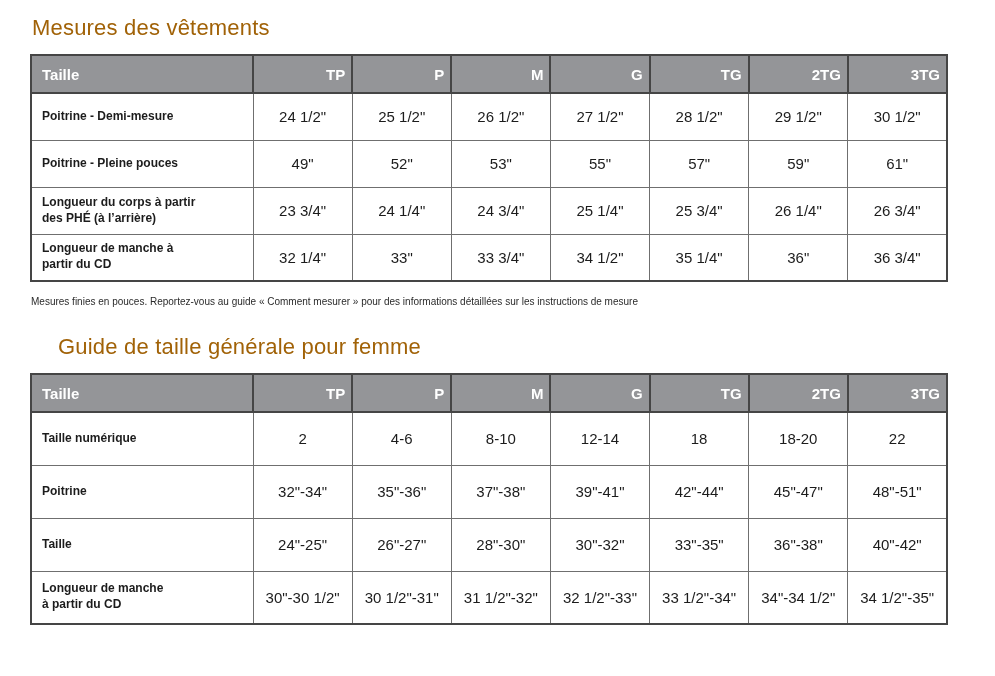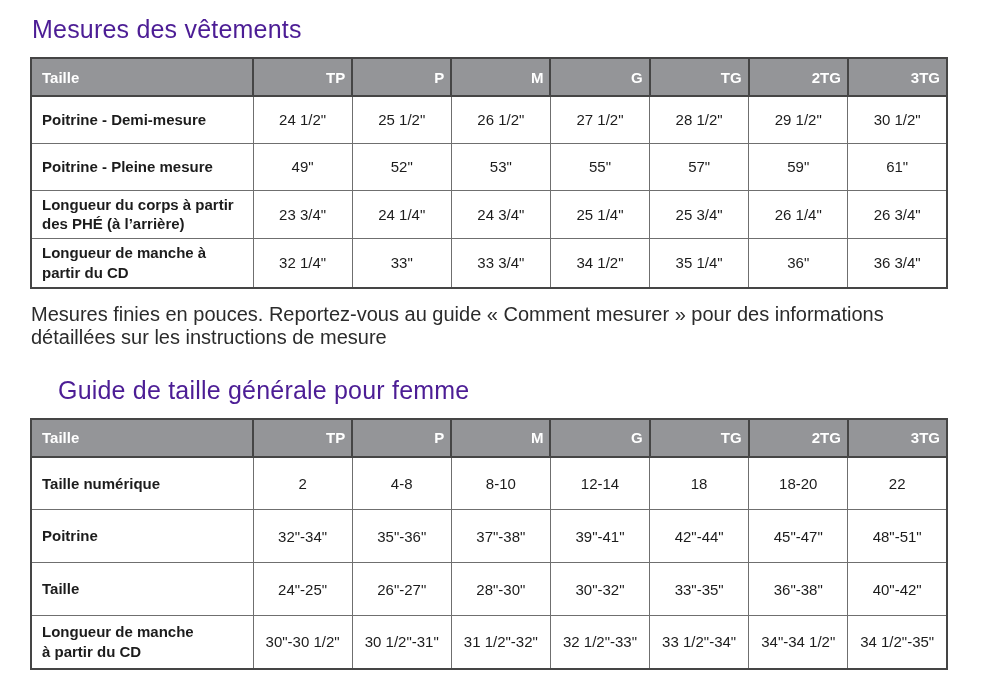--- a/index.html
+++ b/index.html
@@ -7,23 +7,23 @@
     margin: 0;
     background: #ffffff;
     font-family: "Liberation Sans", sans-serif;
     color: #1c1c1c;
   }
   .page {
     width: 995px;
     padding: 15px 30px 18px 30px;
   }
   .section-title {
-    font-size: 25px;
+    font-size: 22px;
     font-weight: 400;
-    color: #4c1d95;
+    color: #a16207;
     margin: 0 0 13px 2px;
     letter-spacing: 0.2px;
   }
   .section-title.second {
     margin-top: 27px;
     margin-left: 28px;
   }
   table.size-table {
     border-collapse: collapse;
     table-layout: fixed;
@@ -40,41 +40,41 @@
     height: 38px;
     border: 2px solid #454545;
     padding: 2px 6px;
   }
   .size-table th.col-header.first {
     text-align: left;
     padding-left: 10px;
   }
   .size-table th.row-label {
     text-align: left;
-    font-size: 15px;
+    font-size: 12px;
     font-weight: bold;
     color: #1c1c1c;
     border: 1px solid #6f6f6f;
     padding: 4px 10px;
     white-space: pre-line;
     line-height: 1.32;
     vertical-align: middle;
   }
   .size-table td.value-cell {
     text-align: center;
     font-size: 15px;
     color: #1c1c1c;
     border: 1px solid #6f6f6f;
     vertical-align: middle;
     padding: 2px 4px;
   }
   .t1 td.value-cell, .t1 th.row-label { height: 47px; }
   .t2 td.value-cell, .t2 th.row-label { height: 53px; }
   .note {
-    font-size: 20px;
+    font-size: 10px;
     color: #2b2b2b;
     margin: 14px 0 0 1px;
   }
 </style>
 </head>
 <body>
 
 <div class="page">
 
   <h1 class="section-title">Mesures des vêtements</h1>
@@ -107,21 +107,21 @@
           <th class="row-label" scope="row">Poitrine - Demi-mesure</th>
           <td class="value-cell">24 1/2"</td>
           <td class="value-cell">25 1/2"</td>
           <td class="value-cell">26 1/2"</td>
           <td class="value-cell">27 1/2"</td>
           <td class="value-cell">28 1/2"</td>
           <td class="value-cell">29 1/2"</td>
           <td class="value-cell">30 1/2"</td>
         </tr>
         <tr>
-          <th class="row-label" scope="row">Poitrine - Pleine mesure</th>
+          <th class="row-label" scope="row">Poitrine - Pleine pouces</th>
           <td class="value-cell">49"</td>
           <td class="value-cell">52"</td>
           <td class="value-cell">53"</td>
           <td class="value-cell">55"</td>
           <td class="value-cell">57"</td>
           <td class="value-cell">59"</td>
           <td class="value-cell">61"</td>
         </tr>
         <tr>
           <th class="row-label" scope="row">Longueur du corps à partir
@@ -172,21 +172,21 @@
           <th class="col-header">G</th>
           <th class="col-header">TG</th>
           <th class="col-header">2TG</th>
           <th class="col-header">3TG</th>
         </tr>
     </thead>
     <tbody>
         <tr>
           <th class="row-label" scope="row">Taille numérique</th>
           <td class="value-cell">2</td>
-          <td class="value-cell">4-8</td>
+          <td class="value-cell">4-6</td>
           <td class="value-cell">8-10</td>
           <td class="value-cell">12-14</td>
           <td class="value-cell">18</td>
           <td class="value-cell">18-20</td>
           <td class="value-cell">22</td>
         </tr>
         <tr>
           <th class="row-label" scope="row">Poitrine</th>
           <td class="value-cell">32"-34"</td>
           <td class="value-cell">35"-36"</td>

